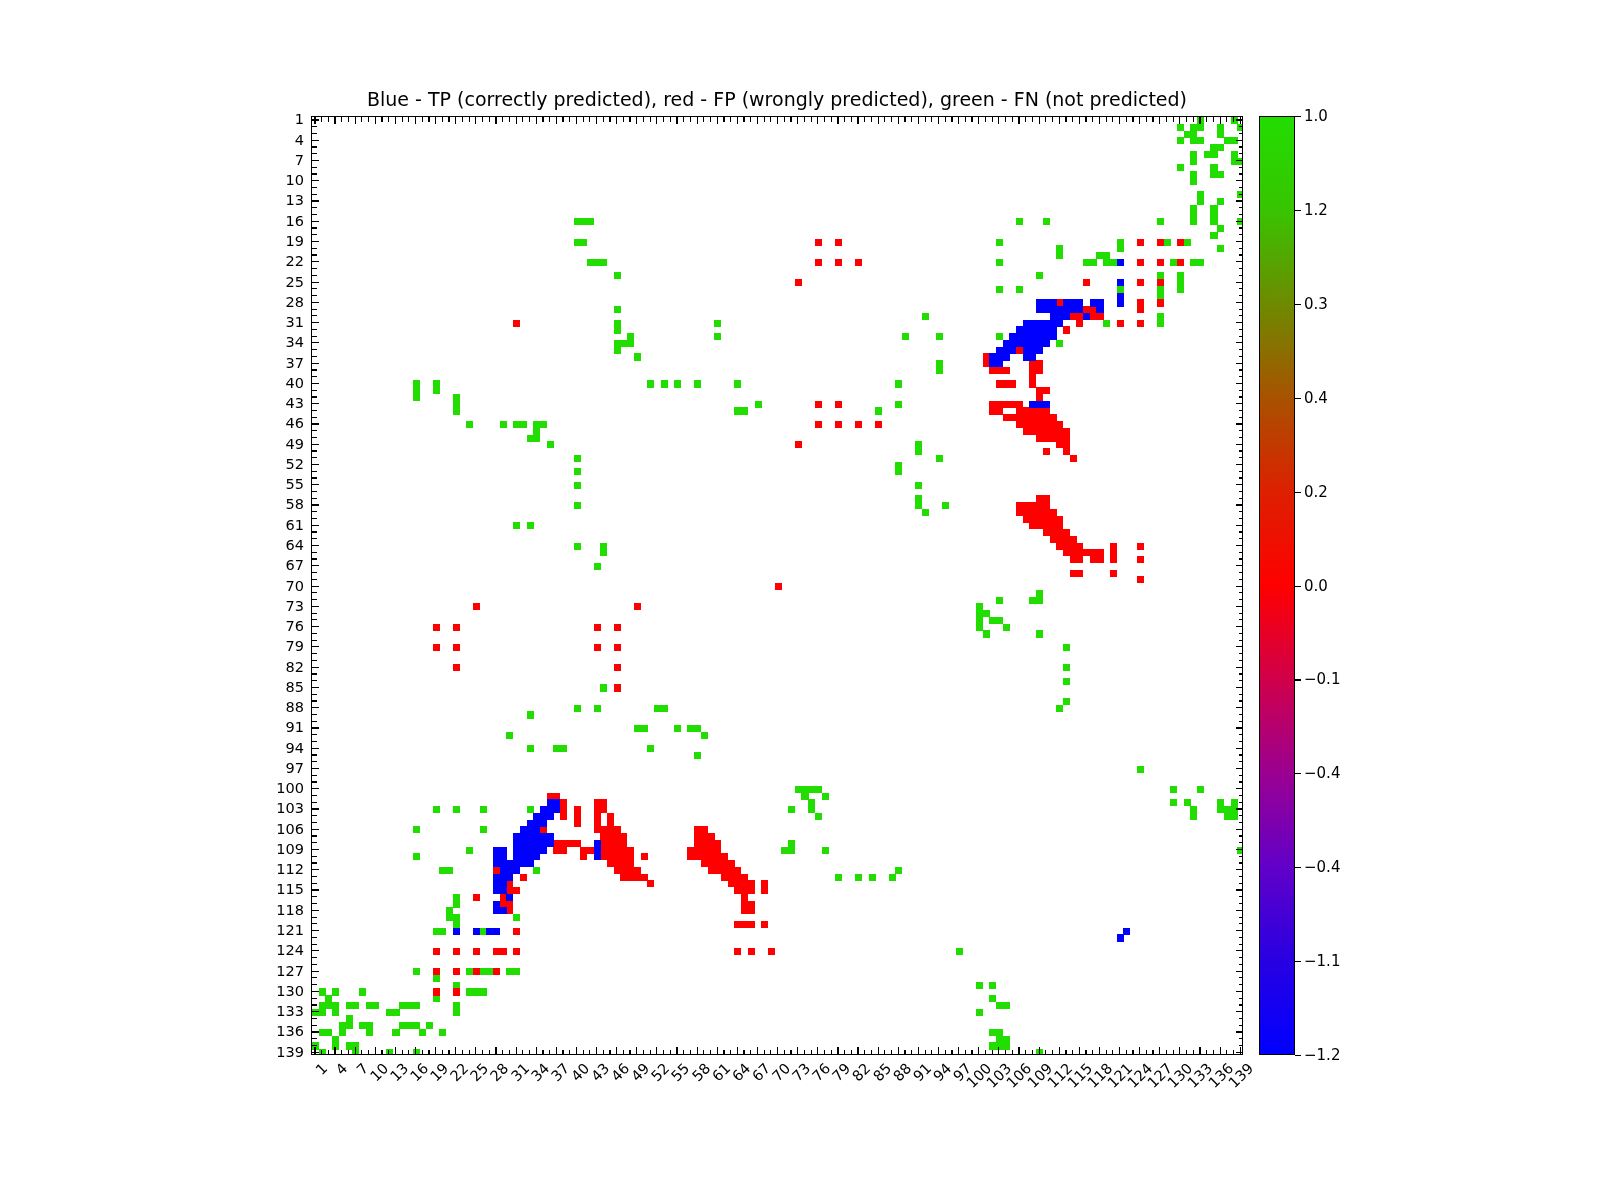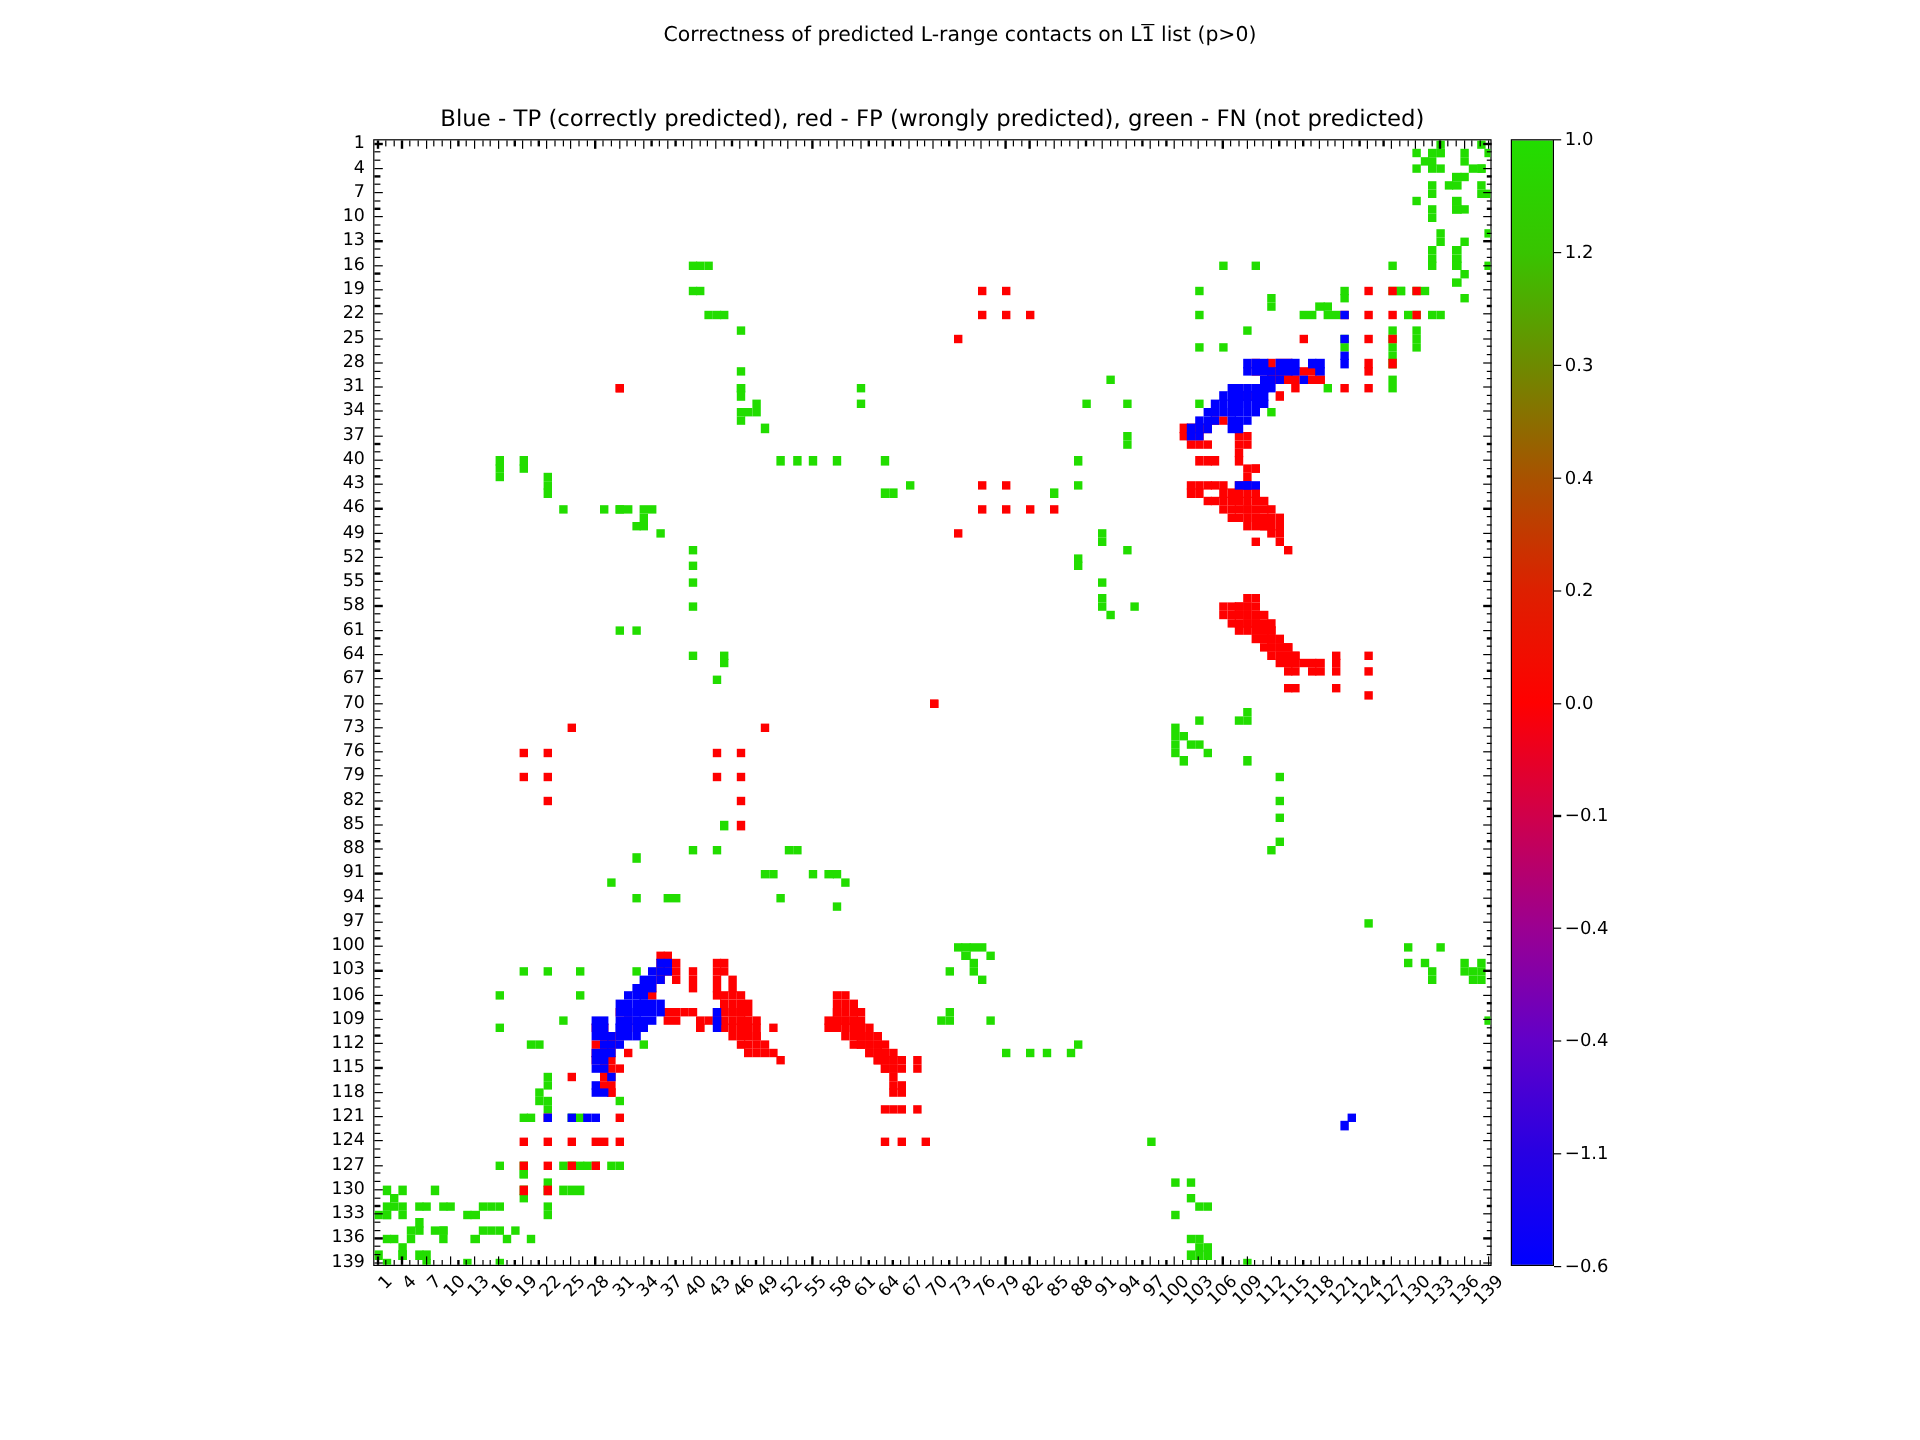--- a/index.html
+++ b/index.html
@@ -172,21 +172,20 @@
     left: 0;
     font-size: 15px;
     white-space: nowrap;
     transform: translateY(-50%);
   }
 </style>
 </head>
 <body>
 
 <div id="title-block">
-  <div class="title-line"><span>Correctness of predicted L-range contacts on L</span><span class="overbar">1</span><span> list (p&gt;0)</span></div>
 </div>
 
 <div id="axes-title">Blue - TP (correctly predicted), red - FP (wrongly predicted), green - FN (not predicted)</div>
 
 <div id="plot-frame">
   <div id="cell-layer">
       <div class="cell" style="left: 885.06px; top: 0px; width: 7.06px; height: 7.11px; background: rgb(34, 221, 0);"></div>
       <div class="cell" style="left: 0px; top: 891.71px; width: 7.06px; height: 7.11px; background: rgb(34, 221, 0);"></div>
       <div class="cell" style="left: 864.95px; top: 6.76px; width: 7.06px; height: 7.11px; background: rgb(34, 221, 0);"></div>
       <div class="cell" style="left: 6.71px; top: 871.45px; width: 7.06px; height: 7.11px; background: rgb(34, 221, 0);"></div>
@@ -1777,14 +1776,14 @@
     <div class="cbar-label" style="top: 0px;">1.0</div>
     <div class="cbar-label" style="top: 93.9px;">1.2</div>
     <div class="cbar-label" style="top: 187.8px;">0.3</div>
     <div class="cbar-label" style="top: 281.7px;">0.4</div>
     <div class="cbar-label" style="top: 375.6px;">0.2</div>
     <div class="cbar-label" style="top: 469.5px;">0.0</div>
     <div class="cbar-label" style="top: 563.4px;">−0.1</div>
     <div class="cbar-label" style="top: 657.3px;">−0.4</div>
     <div class="cbar-label" style="top: 751.2px;">−0.4</div>
     <div class="cbar-label" style="top: 845.1px;">−1.1</div>
-    <div class="cbar-label" style="top: 939px;">−0.6</div>
+    <div class="cbar-label" style="top: 939px;">−1.2</div>
   </div>
 
 </body></html>

